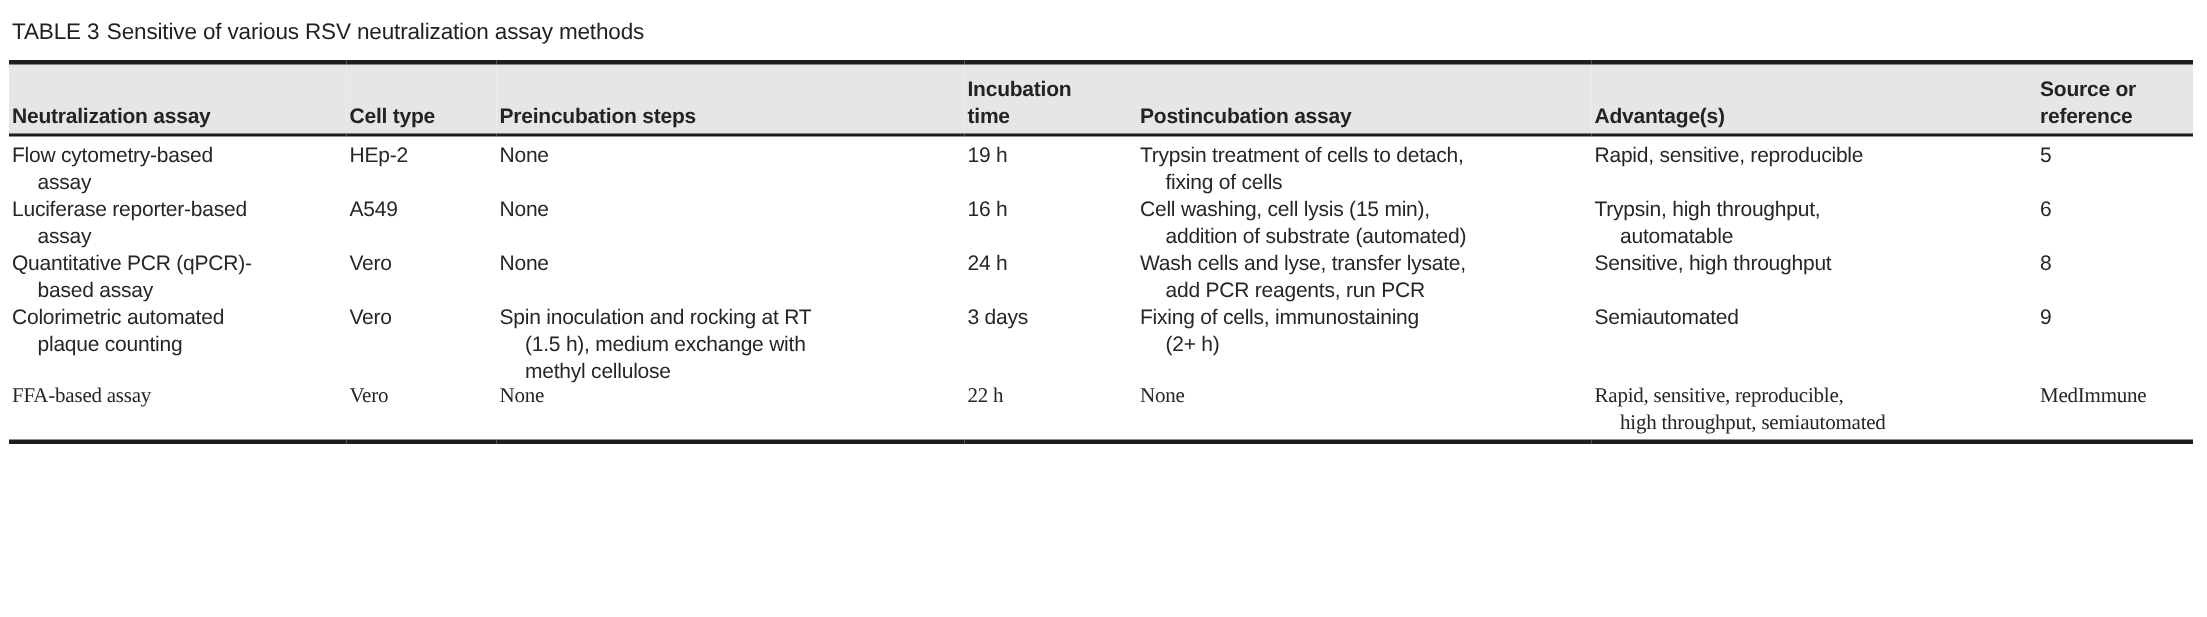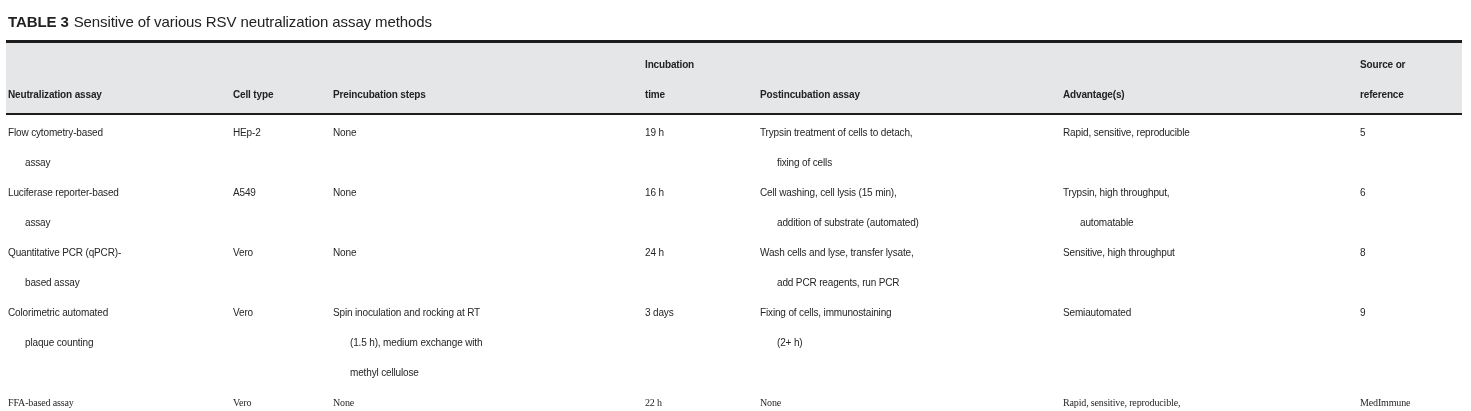--- a/index.html
+++ b/index.html
@@ -18,34 +18,34 @@
     width: 1471px;
   }
   .table-title {
     font-size: 15px;
     line-height: 19px;
     margin: 2px 0 9px 2px;
     letter-spacing: -0.1px;
     color: #222222;
   }
   .table-title .title-label {
-    font-weight: bold;
+    font-weight: normal;
     margin-right: 5px;
   }
   table.assay-table {
     border-collapse: collapse;
     table-layout: fixed;
     width: 1456px;
     border-top: 3px solid #1d1d1d;
     border-bottom: 3px solid #1d1d1d;
   }
   th, td {
     text-align: left;
-    font-size: 10px;
-    line-height: 30px;
+    font-size: 14px;
+    line-height: 18px;
     letter-spacing: -0.15px;
     padding: 0 10px 0 2px;
   }
   thead th {
     background: #e4e6e7;
     border-bottom: 2px solid #1d1d1d;
     vertical-align: bottom;
     font-weight: bold;
     padding-top: 7px;
     padding-bottom: 3px;

